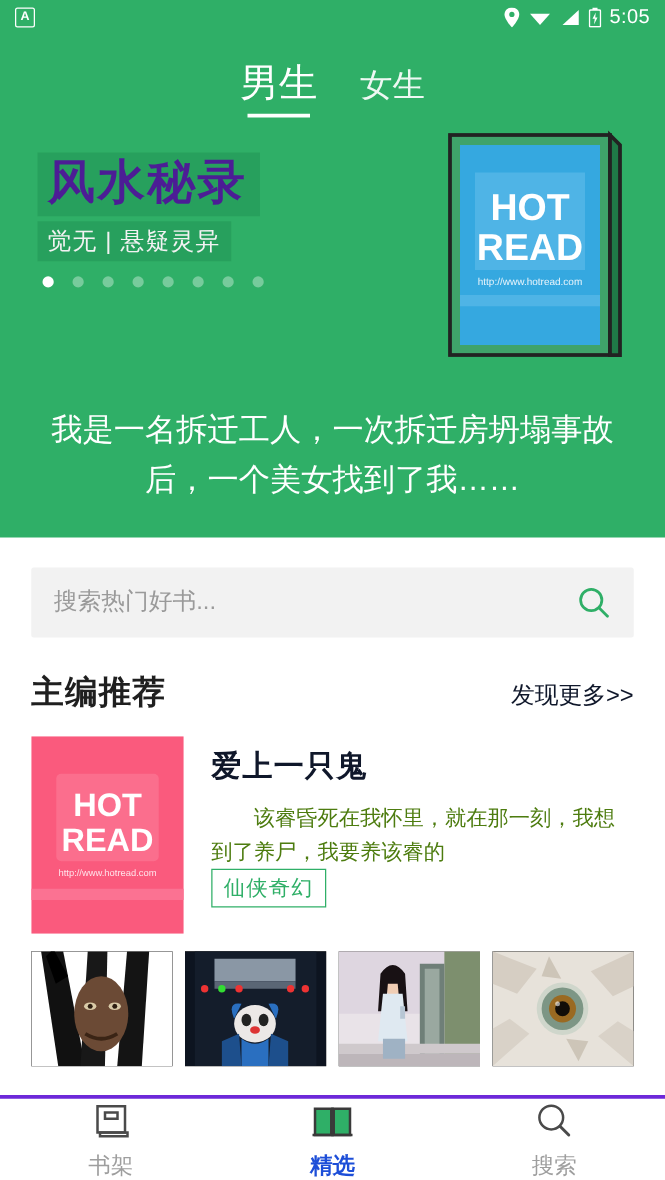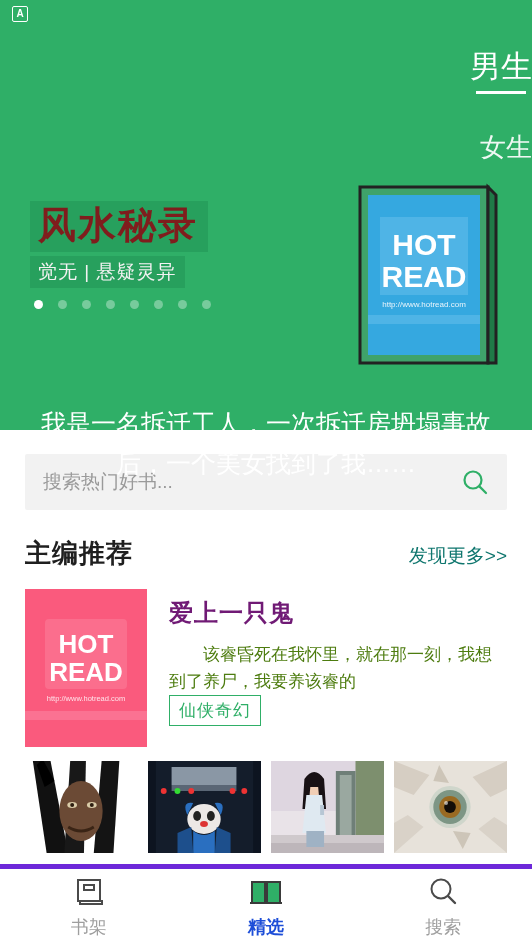--- a/index.html
+++ b/index.html
@@ -22,34 +22,34 @@
     width: 16px; height: 16px; border:1.5px solid #fff; border-radius:2px;
     display:flex; align-items:center; justify-content:center;
     font-size:10px; line-height:1; font-weight:bold;
   }
   .sb-right { margin-left:auto; display:flex; align-items:center; gap:7px; }
   .sb-right svg { display:block; }
   .sb-time { font-size:16px; letter-spacing:0.3px; }
 
   
   .hero { background:#2FAF67; position:relative; height:402px; }
-  .tabs { display:flex; justify-content:center; align-items:flex-end; gap:34px; padding-top:18px;flex-direction:column; }
+  .tabs { display:flex; justify-content:center; align-items:flex-end; gap:34px; padding-top:18px; }
   .tab { color:#fff; position:relative; padding-bottom:8px; cursor:pointer; }
   .tab.active { font-size:31px; }
   .tab.inactive { font-size:26px; opacity:0.92; padding-bottom:10px; }
   .tab.active .tab-underline {
     position:absolute; left:6px; right:6px; bottom:2px;
     height:3px; background:#fff;
   }
 
   .hero-body { position:relative; height: 230px; }
   .hero-text { position:absolute; left:30px; top:26px; }
   .hero-title {
     display:inline-block;
-    font-size:38px; font-weight:bold; color:#7f1d1d;
+    font-size:38px; font-weight:bold; color:#4c1d95;
     background: rgba(0,90,45,0.16);
     padding:4px 10px 6px 8px; line-height:1.08;
     letter-spacing:2px;
   }
   .hero-sub {
     display:inline-block; margin-top:4px;
     font-size:19px; color:#f2f2f2;
     background: rgba(0,90,45,0.16);
     padding:3px 8px; letter-spacing:1px;
   }
@@ -83,65 +83,91 @@
   }
   .search-input::placeholder { color:#9a9a9a; }
   .search-icon { color:#2FAF67; display:flex; }
 
   
   .section-head {
     display:flex; align-items:baseline; justify-content:space-between;
     padding: 26px 25px 12px 25px;
   }
   .section-title { font-size:26px; font-weight:bold; color:#1f1f1f; letter-spacing:1px; }
-  .section-more { font-size:19px; color:#0f766e; cursor:pointer; }
+  .section-more { font-size:19px; color:#0f172a; cursor:pointer; }
 
   
   .book-row { display:flex; padding: 6px 25px 0 25px; gap:22px; }
   .book-cover-pink { width:122px; height:158px; flex:none; }
   .book-info { flex:1; padding-top:8px; min-width:0; }
-  .book-title { font-size:24px; font-weight:bold; color:#701a75; letter-spacing:1px; }
+  .book-title { font-size:24px; font-weight:bold; color:#0f172a; letter-spacing:1px; }
   .book-desc {
     margin-top:12px; font-size:17px; color:#4d7c0f; line-height:1.6;
     text-indent:2em;
     max-height:3.2em; overflow:hidden;
   }
   .book-tag {
     display:inline-block; margin-top:0;
     border:1.5px solid #2FAF67; color:#2FAF67;
     font-size:17px; padding:3px 9px; letter-spacing:1px;
   }
 
   
   .thumbs { display:flex; gap:10px; padding: 14px 25px 0 25px; }
   .thumb { flex:1; height:92px; overflow:hidden; background:#111; }
   .thumb svg { display:block; width:100%; height:100%; }
 
   
   .bottomnav {
-    position:absolute; left:0; right:0; bottom:0; height:80px;
-    background:#fff; border-top:5px solid #6d28d9;
+    position:absolute; left:0; right:0; bottom:0; height:68px;
+    background:#fff; border-top:3px solid #6d28d9;
     display:flex;
   }
   .navitem {
     flex:1; display:flex; flex-direction:column;
     align-items:center; justify-content:center; gap:6px; cursor:pointer;
   }
   .navitem .navlabel { font-size:18px; color:#9e9e9e; }
   .navitem.active .navlabel { color:#1d4ed8; font-weight:bold; }
   .navicon { height:34px; display:flex; align-items:center; }
 </style>
 </head>
 <body>
 
 <div class="phone">
 
   <div class="statusbar">
     <div class="sb-left">
       <span class="app-glyph">A</span>
+    </div>
+    <div class="sb-right">
+      <span>
+        <svg width="13" height="16" viewBox="0 0 13 16">
+            <path d="M6.5 0C3 0 0.6 2.4 0.6 5.6c0 4 5.9 10.4 5.9 10.4s5.9-6.4 5.9-10.4C12.4 2.4 10 0 6.5 0z" fill="#fff"></path>
+            <circle cx="6.5" cy="5.5" r="2.1" fill="#2FAF67"></circle>
+          </svg>
+      </span>
+      <span>
+        <svg width="18" height="16" viewBox="0 0 18 16">
+            <path d="M1 5 L9 14 L17 5 Z" fill="#fff"></path>
+          </svg>
+      </span>
+      <span>
+        <svg width="16" height="16" viewBox="0 0 16 16">
+            <path d="M15 2 L15 14 L2 14 Z" fill="#fff"></path>
+          </svg>
+      </span>
+      <span>
+        <svg width="10" height="16" viewBox="0 0 10 16">
+            <rect x="3" y="0" width="4" height="2" fill="#fff"></rect>
+            <rect x="0.5" y="2" width="9" height="13.5" rx="1" fill="none" stroke="#fff" stroke-width="1.3"></rect>
+            <path d="M5.6 4 L3 9 L4.8 9 L4.2 13.5 L7 8 L5.2 8 Z" fill="#fff"></path>
+          </svg>
+      </span>
+      <span class="sb-time">5:05</span>
     </div>
   </div>
 
   <div class="hero">
 
     <div class="tabs">
       <div class="tab active">
         <span>男生</span>
         <span class="tab-underline"></span>
       </div>

